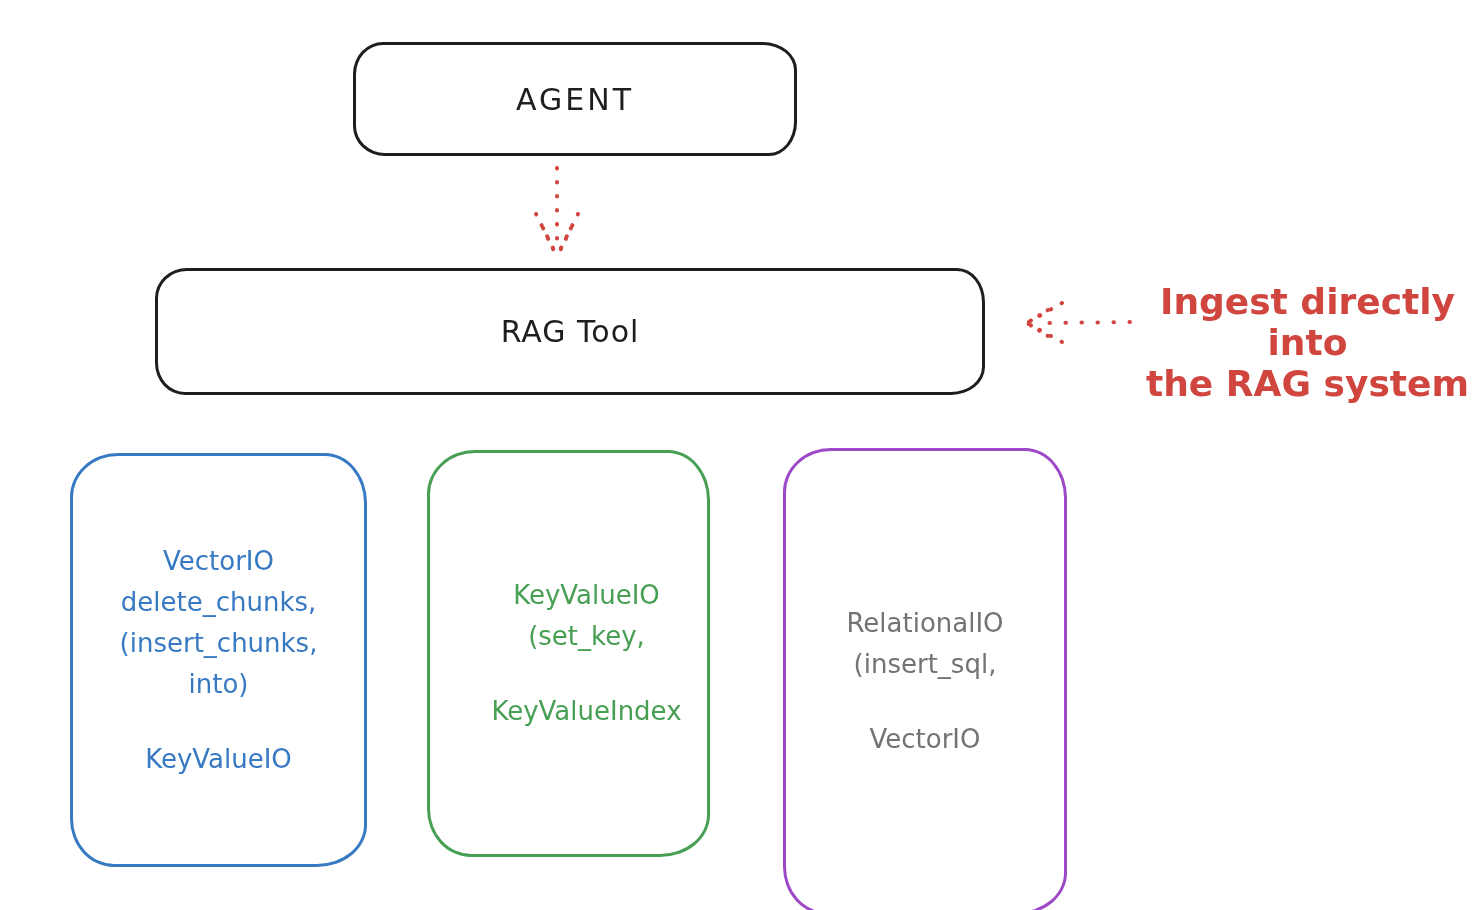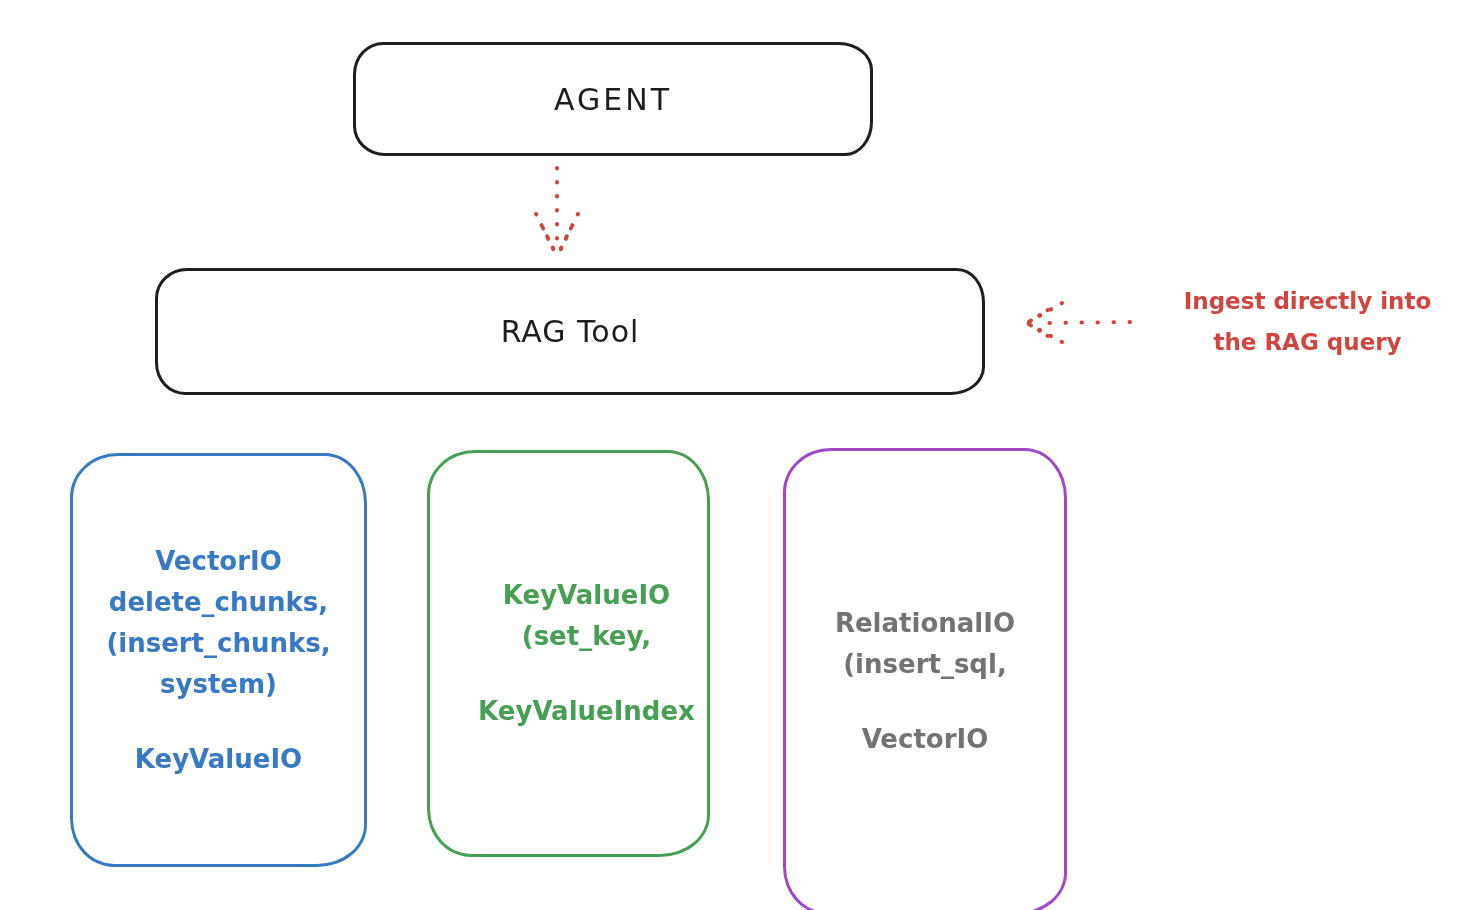--- a/index.html
+++ b/index.html
@@ -23,39 +23,38 @@
     justify-content: center;
     background: #ffffff;
   }
   .black-box {
     border: 3.5px solid #1e1e1e;
     color: #1e1e1e;
     font-size: 30px;
   }
   .agent-box {
     left: 353px; top: 42px;
-    width: 520px; height: 114px;
+    width: 444px; height: 114px;
     border-radius: 30px 34px 28px 32px / 32px 28px 34px 30px;
     letter-spacing: 3px;
   }
   .rag-box {
     left: 155px; top: 268px;
     width: 830px; height: 127px;
     border-radius: 32px 28px 34px 30px / 30px 34px 28px 32px;
     letter-spacing: 1px;
   }
   .module-box {
     border-style: solid;
     border-width: 3.5px;
     border-radius: 48px 42px 50px 44px / 44px 50px 42px 48px;
     flex-direction: column;
     text-align: center;
     font-size: 26px;
     line-height: 41px;
-    font-weight: bold;
   }
   .module-blue {
     left: 70px; top: 453px;
     width: 297px; height: 414px;
     border-color: #3779c2;
     color: #3779c2;
   }
   .module-green {
     left: 427px; top: 450px;
     width: 283px; height: 407px;
@@ -71,21 +70,21 @@
   }
   .index-label {
     margin-top: 34px;
   }
   .annotation {
     position: absolute;
     left: 1140px; top: 281px;
     width: 335px;
     text-align: center;
     color: #d1453f;
-    font-size: 23px;
+    font-size: 36px;
     font-weight: bold;
     line-height: 41px;
   }
   .arrow-layer {
     position: absolute;
     left: 0; top: 0;
     width: 1484px;
     height: 910px;
     pointer-events: none;
   }
@@ -117,28 +116,28 @@
       <path d="M 1130 322 L 1046 323" stroke-dasharray="0.5 15.5" stroke="#d1453f"></path>
       <path d="M 1062 303 L 1027 323" stroke-dasharray="0.5 12" stroke="#d1453f"></path>
       <path d="M 1062 342 L 1027 323" stroke-dasharray="0.5 12" stroke="#d1453f"></path>
       <path d="M 1048 310 L 1027 323" stroke-dasharray="0.5 9.5" stroke="#d1453f"></path>
       <path d="M 1048 336 L 1027 323" stroke-dasharray="0.5 9.5" stroke="#d1453f"></path>
     </g>
   </svg>
 
   <div class="annotation">
     <div>Ingest directly into</div>
-    <div>the RAG query</div>
+    <div>the RAG system</div>
   </div>
 
   <div class="box module-box module-blue">
     <div>VectorIO</div>
     <div>delete_chunks,</div>
     <div>(insert_chunks,</div>
-    <div>system)</div>
+    <div>into)</div>
     <div class="index-label">KeyValueIO</div>
   </div>
 
   <div class="box module-box module-green">
     <div>KeyValueIO</div>
     <div>(set_key,</div>
     <div class="index-label">KeyValueIndex</div>
   </div>
 
   <div class="box module-box module-purple">

